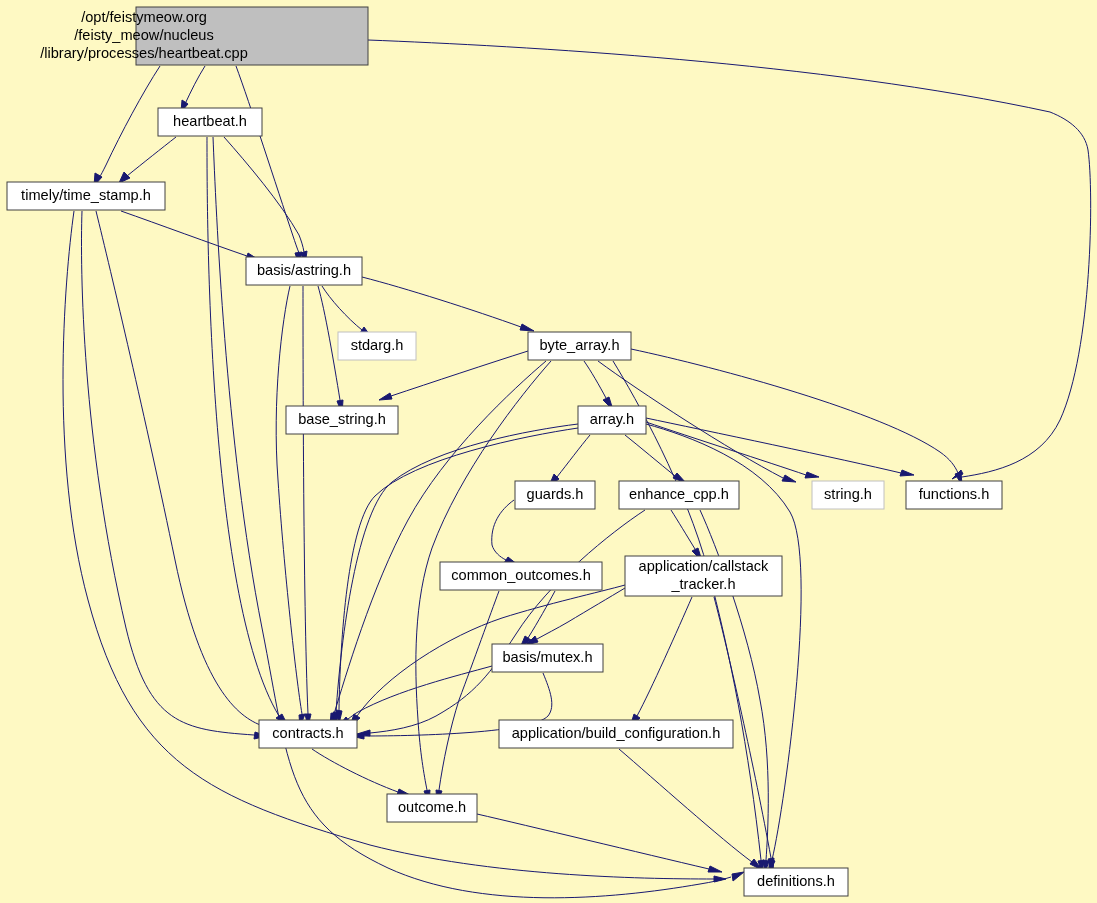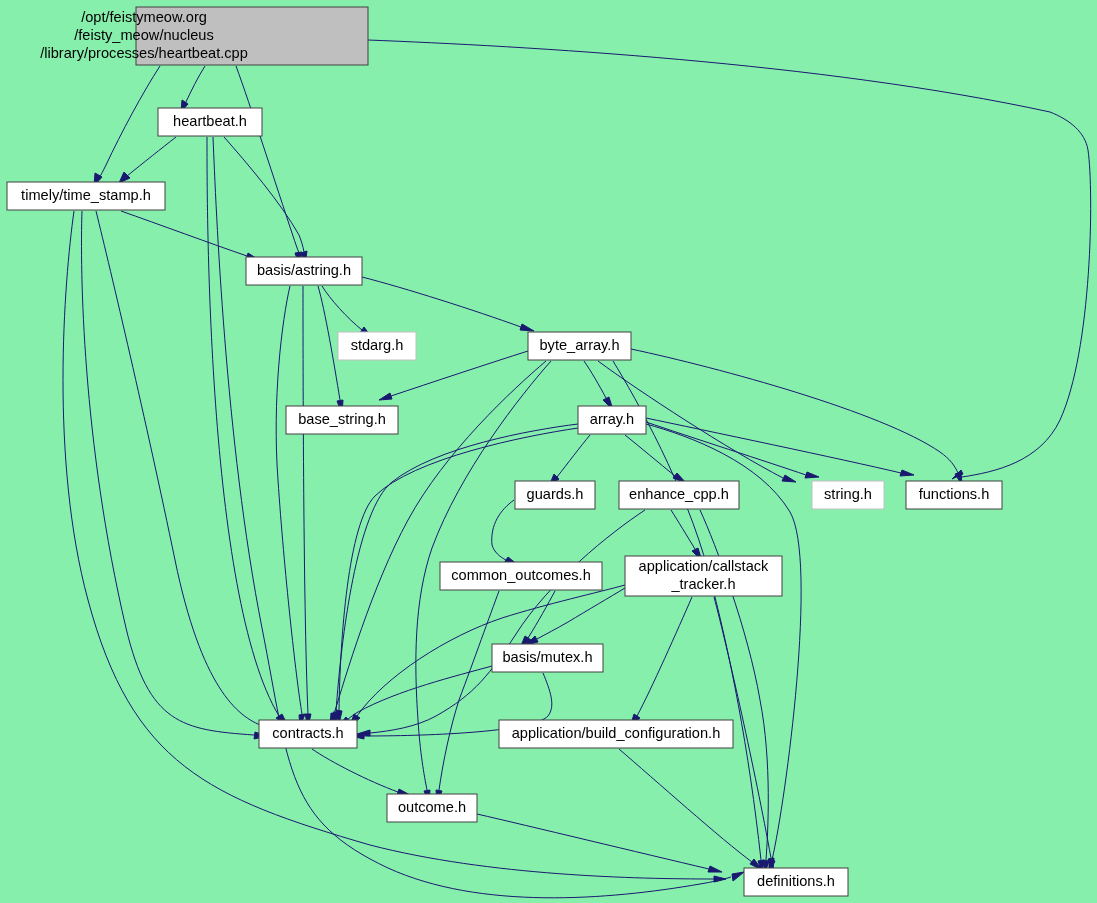--- a/index.html
+++ b/index.html
@@ -8,21 +8,21 @@
     padding: 0;
     background: #ffffff;
   }
   body {
     font-family: "Liberation Sans", sans-serif;
   }
   #graph-root {
     position: relative;
     width: 1097px;
     height: 903px;
-    background: #86efac;
+    background: #fef9c3;
     overflow: hidden;
   }
   svg#dep-graph {
     display: block;
     width: 1097px;
     height: 903px;
   }
   .node-box {
     stroke-width: 1;
   }

